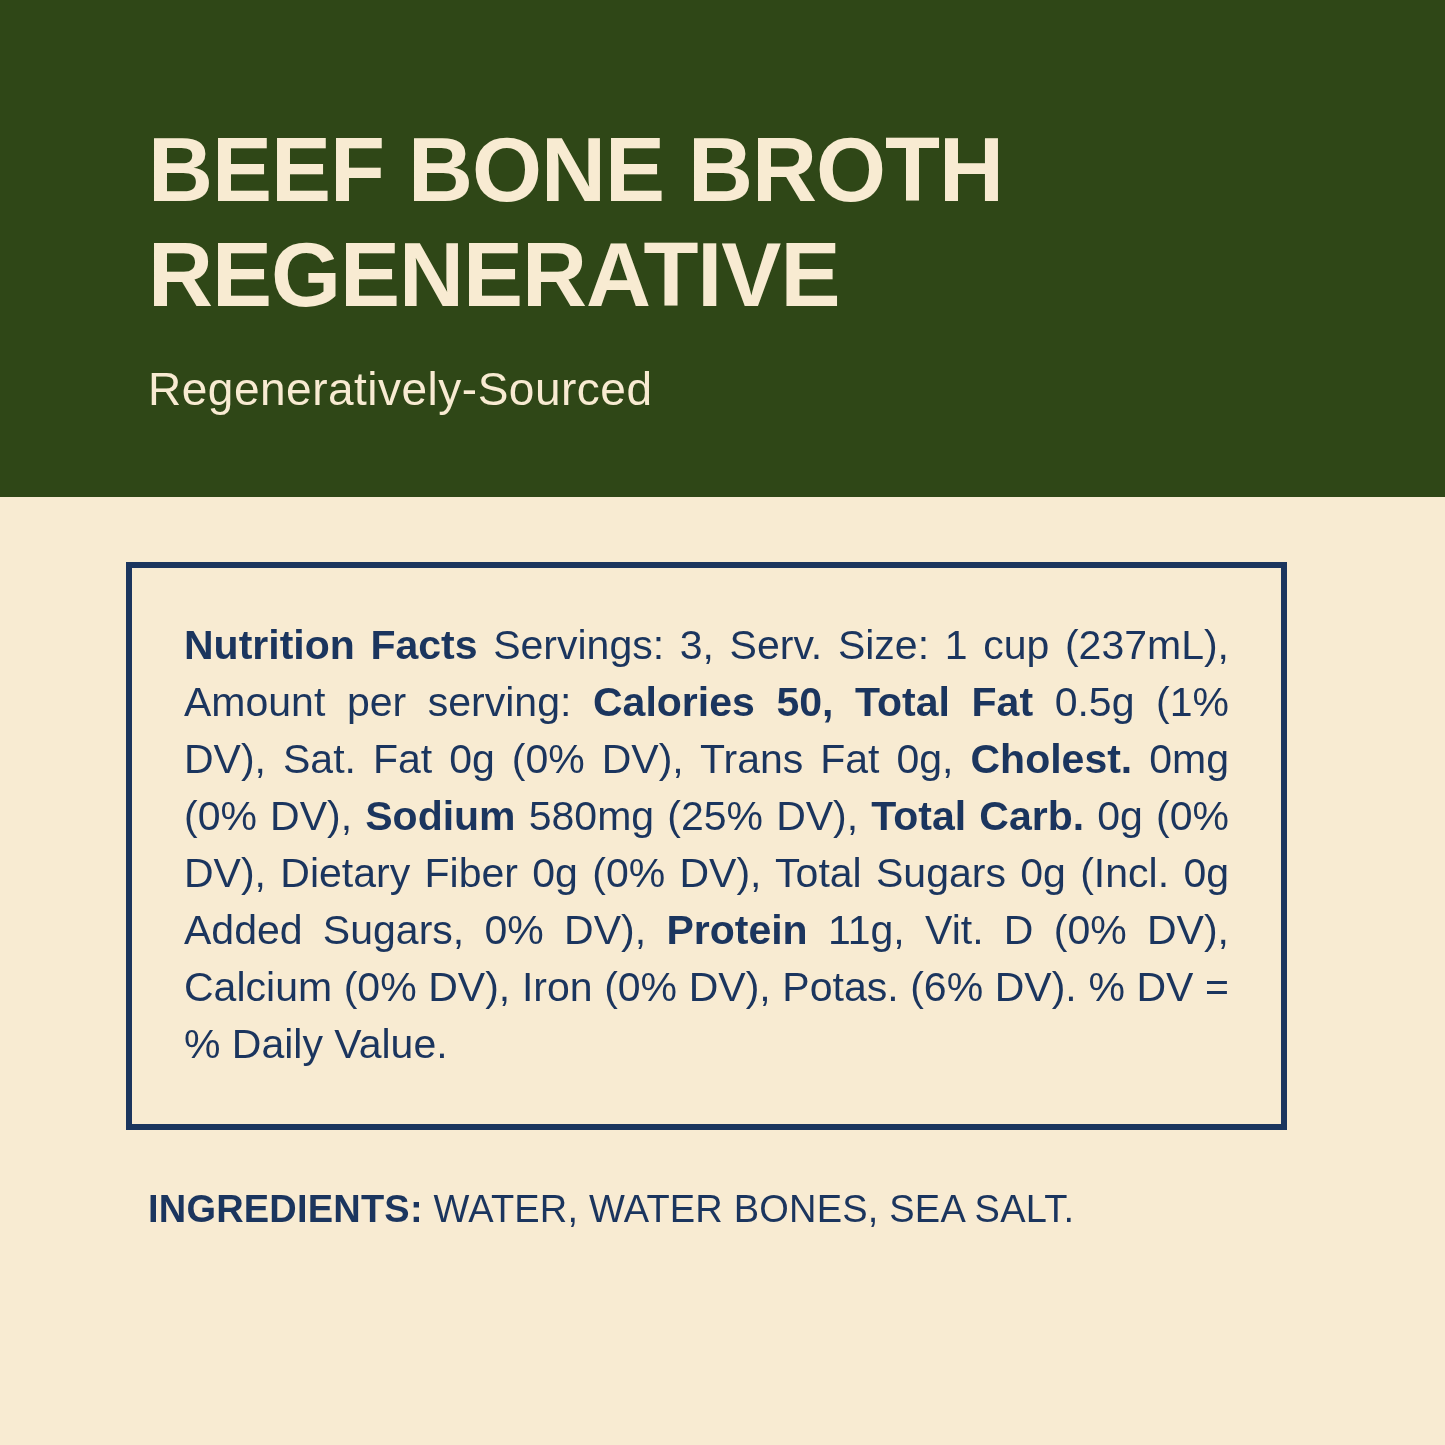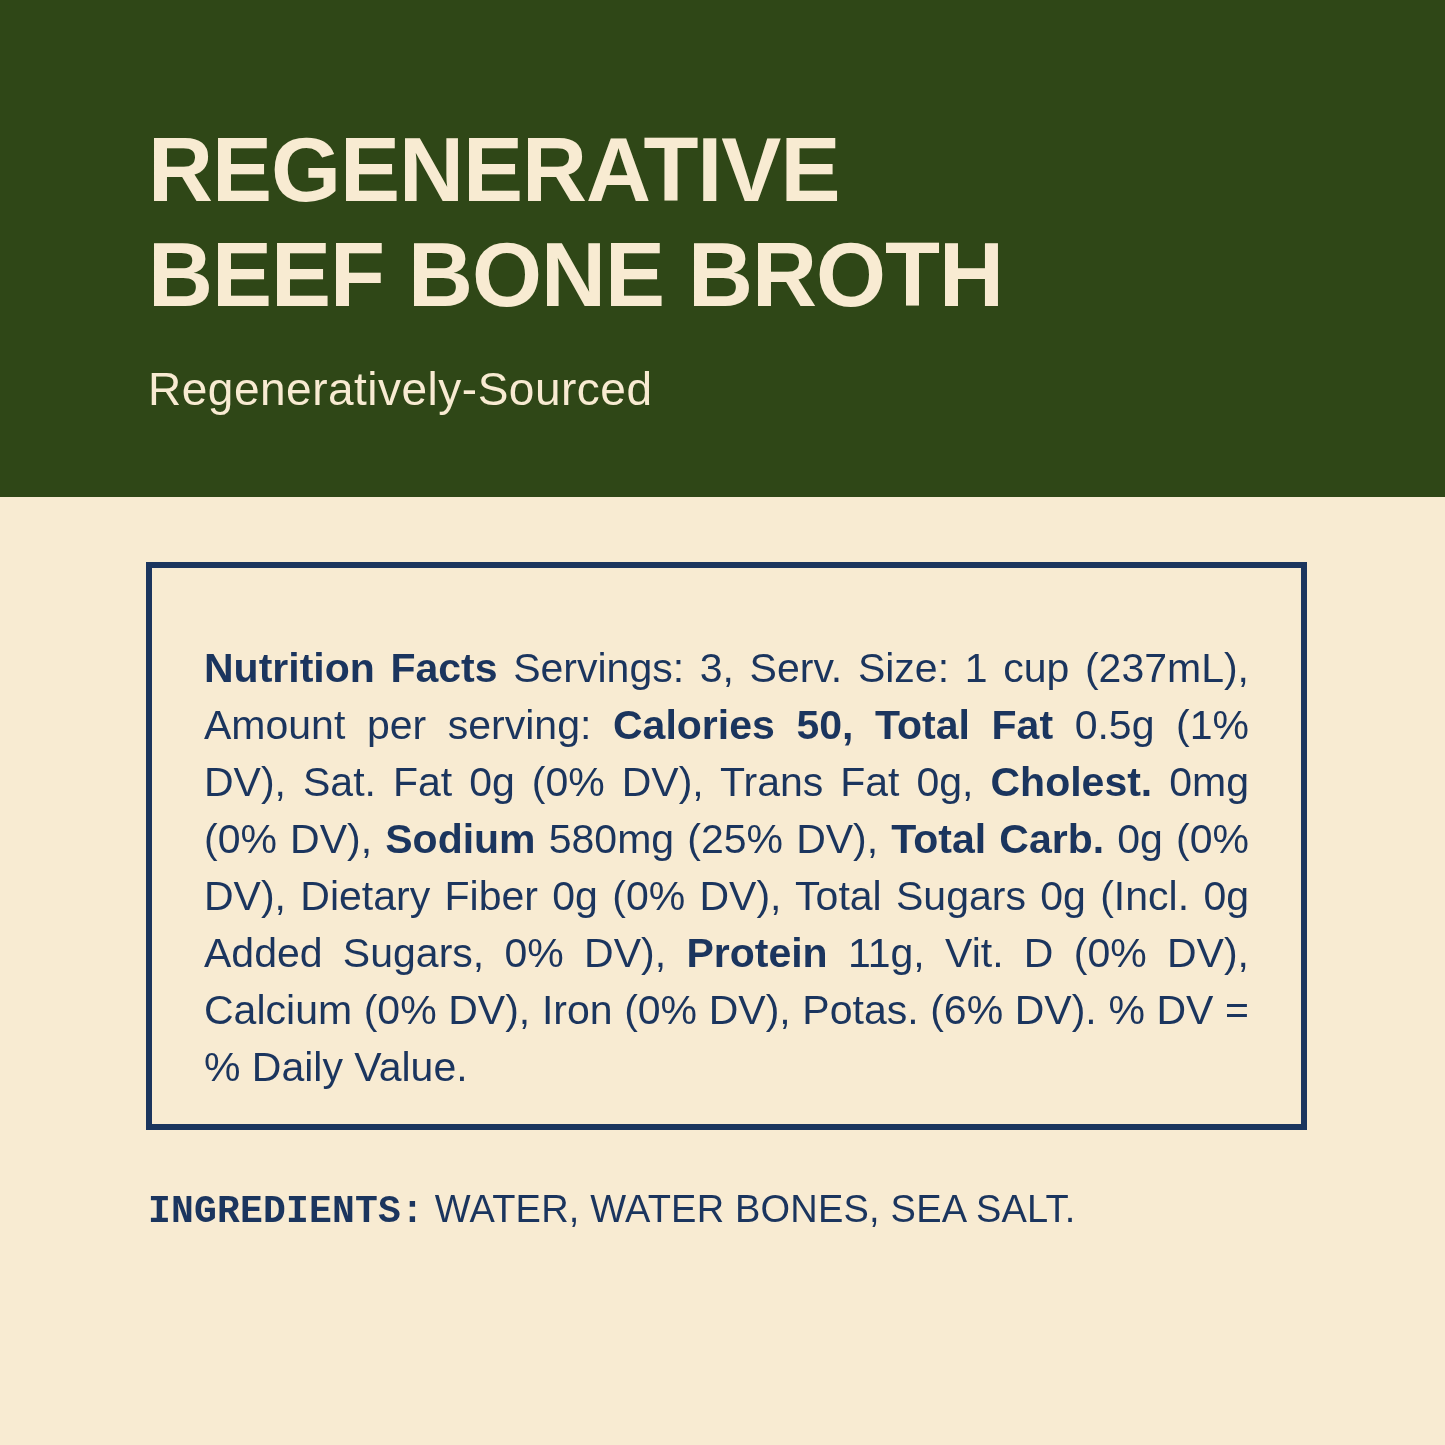--- a/index.html
+++ b/index.html
@@ -47,57 +47,57 @@
     left: 148px;
     top: 362px;
     margin: 0;
     font-size: 46px;
     font-weight: 400;
     letter-spacing: 0.5px;
     color: var(--cream);
   }
   .nutrition-box {
     position: absolute;
-    left: 146px;
+    left: 126px;
     top: 562px;
     width: 1161px;
     height: 568px;
     border: 6px solid var(--navy);
-    padding: 72px 52px 0 52px;
+    padding: 49px 52px 0 52px;
     background: var(--cream);
   }
   .nutrition-text {
     margin: 0;
     font-size: 41px;
     line-height: 57px;
     color: var(--navy);
     text-align: justify;
   }
   .nutrition-text .b { font-weight: 700; }
   .ingredients {
     position: absolute;
     left: 148px;
     top: 1187px;
     margin: 0;
     font-size: 38px;
     line-height: 44px;
     color: var(--navy);
     letter-spacing: 0.2px;
   }
-  .ingredients .label { font-weight: 700; font-family: Liberation Mono, monospace; }
+  .ingredients .label { font-weight: 700; }
 </style>
 </head>
 <body>
 
 <div class="page">
 
   <header class="hero">
     <h1 class="title">
+      <span class="line">BEEF BONE BROTH</span>
       <span class="line">REGENERATIVE</span>
-      <span class="line">BEEF BONE BROTH</span>
     </h1>
     <p class="subtitle">Regeneratively-Sourced</p>
   </header>
 
   <section class="nutrition-box">
     <p class="nutrition-text"><span class="b">Nutrition Facts </span><span>Servings: 3, Serv. Size: 1 cup (237mL), Amount per serving: </span><span class="b">Calories 50, Total Fat </span><span>0.5g (1% DV), Sat. Fat 0g (0% DV), Trans Fat 0g, </span><span class="b">Cholest. </span><span>0mg (0% DV), </span><span class="b">Sodium </span><span>580mg (25% DV), </span><span class="b">Total Carb. </span><span>0g (0% DV), Dietary Fiber 0g (0% DV), Total Sugars 0g (Incl. 0g Added Sugars, 0% DV), </span><span class="b">Protein </span><span>11g, Vit. D (0% DV), Calcium (0% DV), Iron (0% DV), Potas. (6% DV). % DV = % Daily Value.</span></p>
   </section>
 
   <p class="ingredients">
     <span class="label">INGREDIENTS:</span><span> WATER, WATER BONES, SEA SALT.</span>

